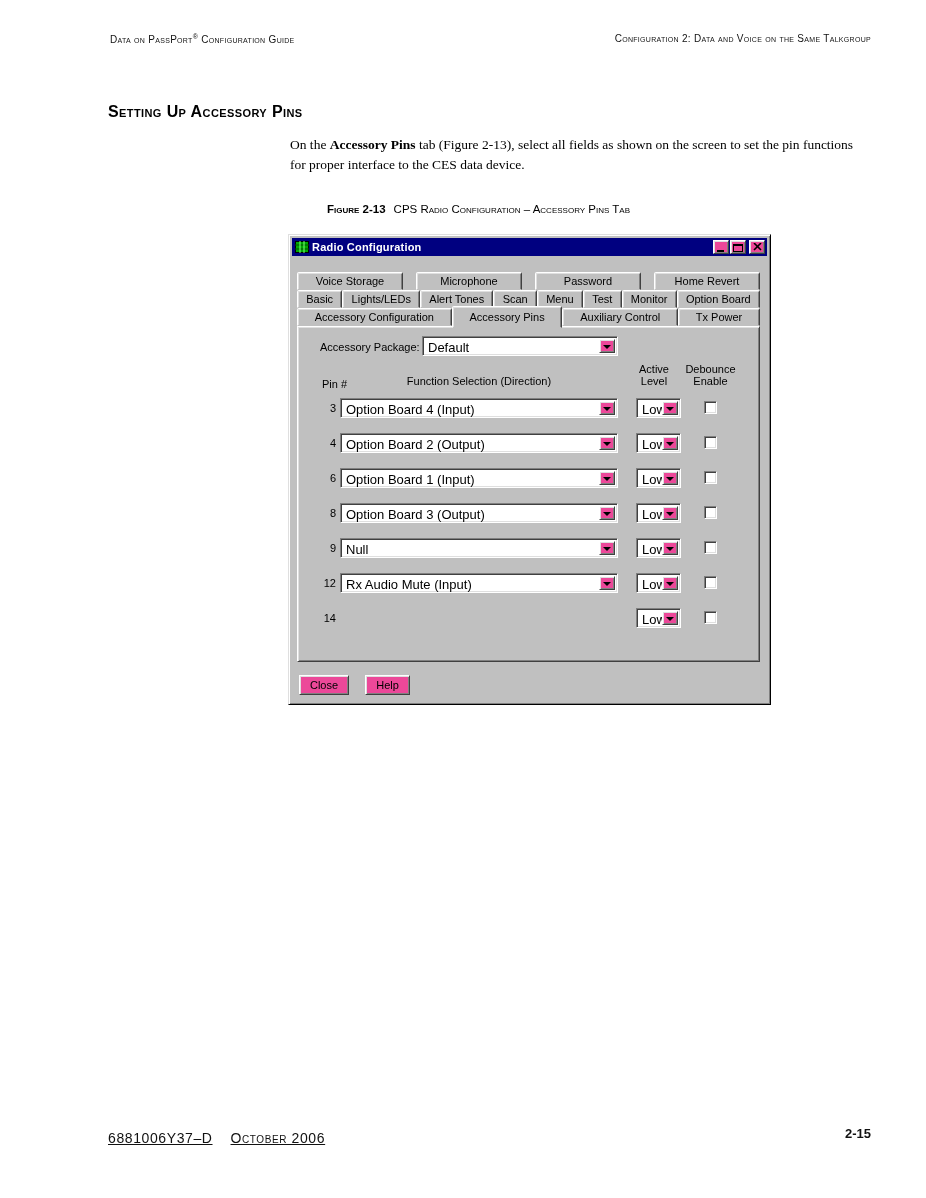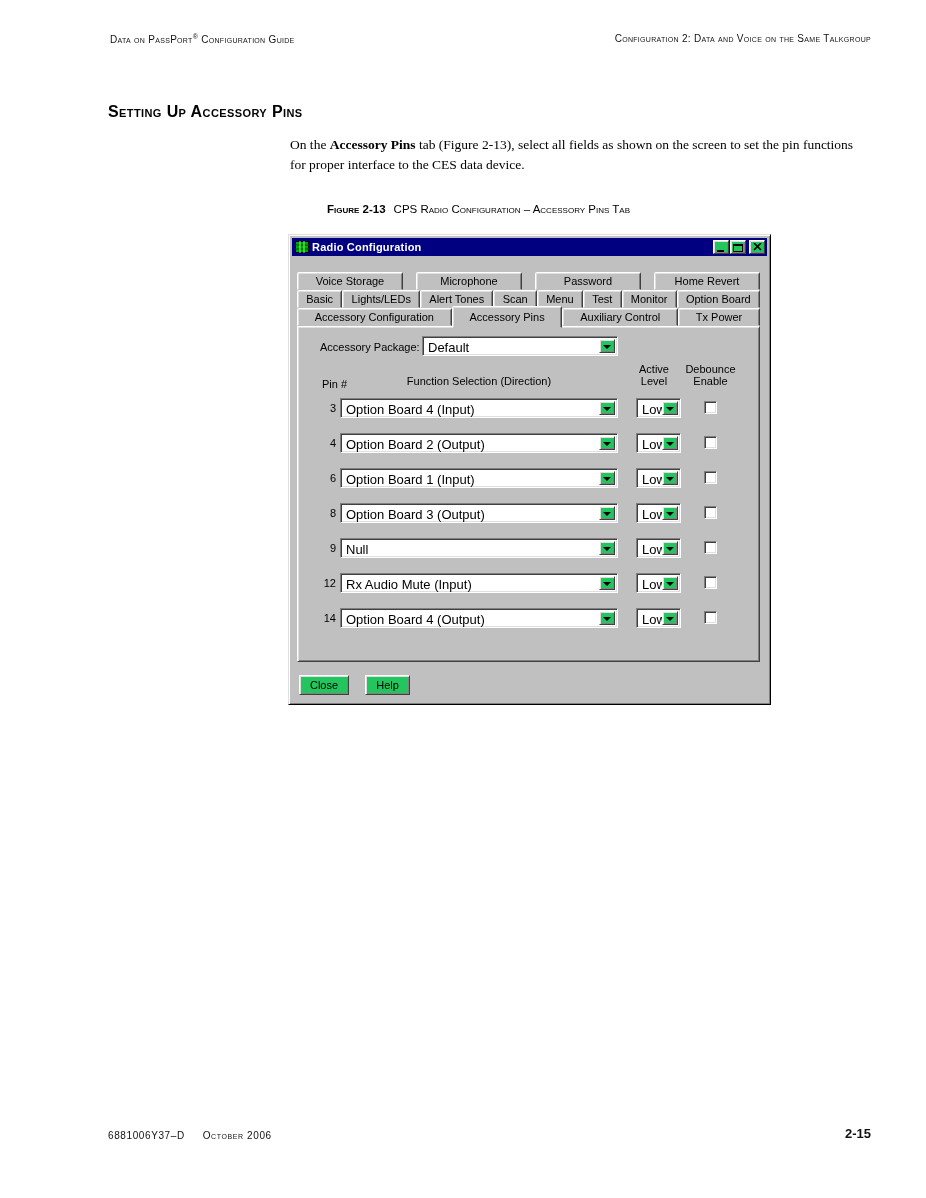--- a/index.html
+++ b/index.html
@@ -28,26 +28,26 @@
   }
   #body-para b { font-family:"Liberation Serif", serif; }
 
   #figure-caption {
     position:absolute; left:291px; top:203px; font-size:11.5px;
     font-variant:small-caps; color:#000;
   }
   #figure-caption .fig-label { font-weight:bold; margin-right:8px;margin-left:36px; }
 
   .footline { position:absolute; font-variant:small-caps; color:#111; }
-  #footer-left { left:108px; top:1130px; font-size:10px; letter-spacing:.6px; }
+  #footer-left { left:108px; top:1130px; font-size:14px; letter-spacing:.6px;text-decoration:underline; }
   #footer-left span + span { margin-left:18px; }
   #footer-page { right:55px; top:1126px; font-size:13px; font-weight:bold; }
 
   
-  .raised { background:#22c55e; border:1px solid; border-color:#ffffff #404040 #404040 #ffffff;
+  .raised { background:#ec4899; border:1px solid; border-color:#ffffff #404040 #404040 #ffffff;
             box-shadow: inset 1px 1px 0 #dfdfdf, inset -1px -1px 0 #808080; }
   .sunken { background:#ffffff; border:1px solid; border-color:#808080 #ffffff #ffffff #808080;
             box-shadow: inset 1px 1px 0 #404040, inset -1px -1px 0 #dfdfdf; }
 
   #dialog {
     position:absolute; left:288px; top:234px; width:483px; height:471px;
     background:#c0c0c0; border:1px solid; border-color:#dfdfdf #000 #000 #dfdfdf;
     box-shadow: inset 1px 1px 0 #ffffff, inset -1px -1px 0 #808080;
     font-size:11px; color:#000;
   }
@@ -301,26 +301,20 @@
           <span class="combo-text">Low</span>
           <span class="combo-btn raised">
               <span class="arrow-down"></span>
             </span>
         </div>
         <span class="checkbox sunken"></span>
       </div>
 
       <div class="pin-row" style="top:281px;">
         <span class="pin-num">14</span>
-        <div class="combo func">
-          <span class="combo-text">Option Board 4 (Output)</span>
-          <span class="combo-btn raised">
-              <span class="arrow-down"></span>
-            </span>
-        </div>
         <div class="combo level">
           <span class="combo-text">Low</span>
           <span class="combo-btn raised">
               <span class="arrow-down"></span>
             </span>
         </div>
         <span class="checkbox sunken"></span>
       </div>
 
     </div>

